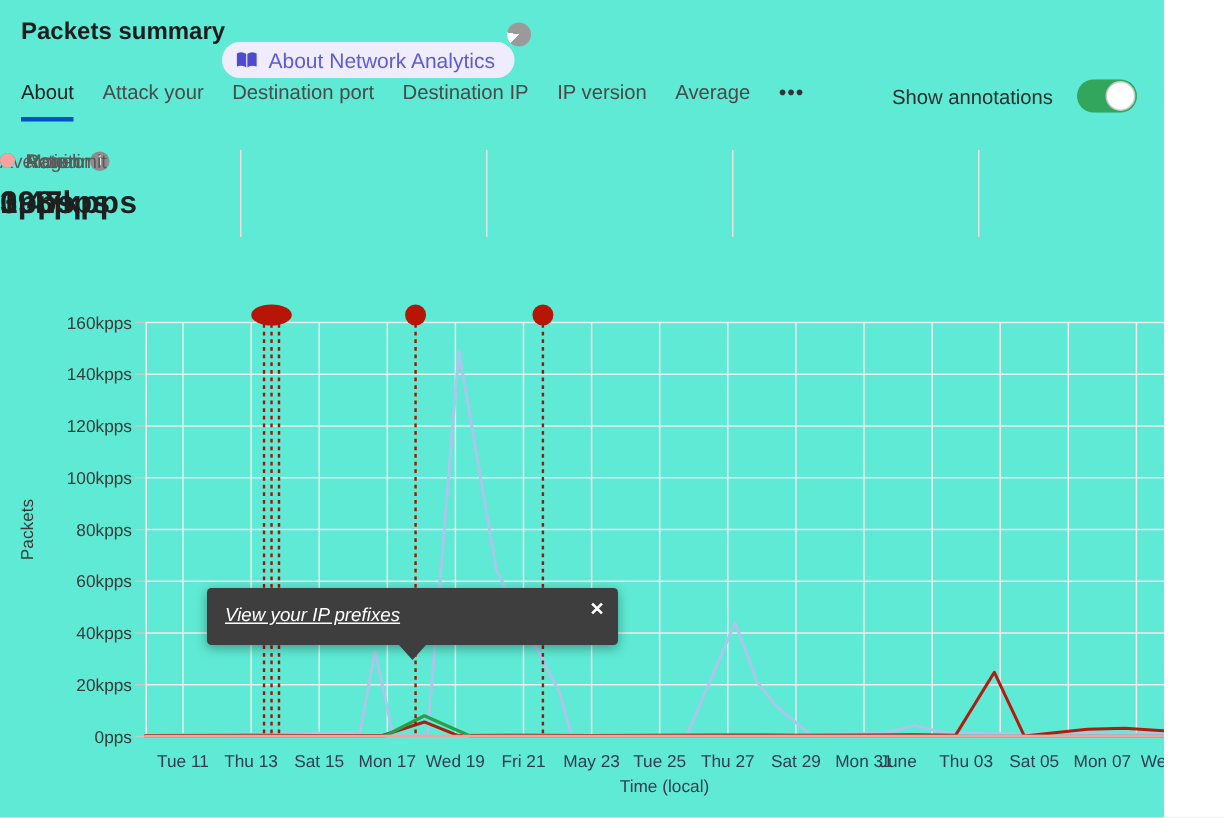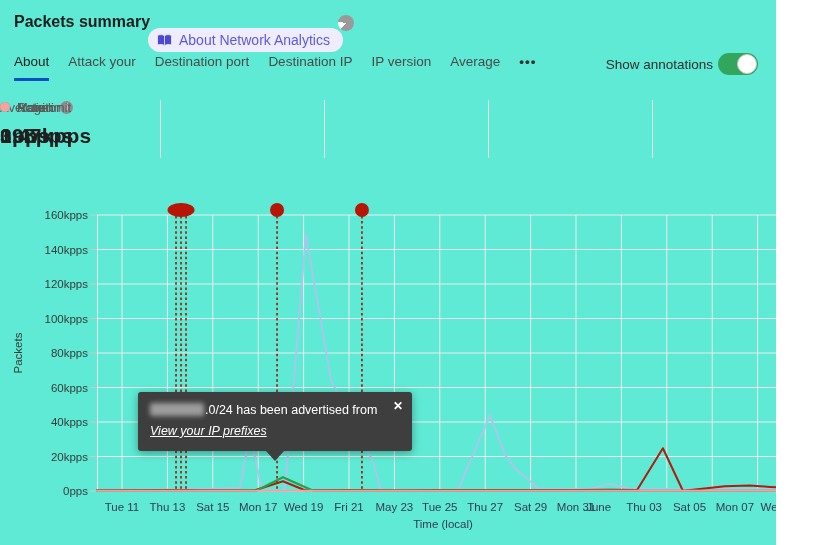--- a/index.html
+++ b/index.html
@@ -12,21 +12,21 @@
   .pie-icon{position:absolute;left:338px;top:15px;width:16px;height:16px;border-radius:50%;
             background:conic-gradient(from 225deg,#fff 0 55deg,#9a9a9a 55deg 360deg);}
   .copy-icon{position:absolute;left:779px;top:12px;width:18px;height:18px;}
   .copy-icon .b{position:absolute;right:0;top:0;width:11px;height:11px;border:1.6px solid #595959;}
   .copy-icon .f{position:absolute;left:0;bottom:0;width:11px;height:11px;border:1.6px solid #595959;background:#fff;}
   
   .tabs{position:absolute;left:14px;top:52px;display:flex;gap:19px;align-items:flex-start;}
   .tab{background:none;border:none;padding:2px 0 9px 0;font-family:inherit;font-size:13.5px;color:#4a4a4a;cursor:pointer;}
   .tab.active{color:#222;border-bottom:3px solid #0051c3;}
   .tab.more{letter-spacing:1px;color:#333;font-weight:bold;}
-  .annot-ctl{position:absolute;right:18px;top:53px;display:flex;align-items:center;gap:5px;}
+  .annot-ctl{position:absolute;right:18px;top:53px;display:flex;align-items:center;gap:16px;}
   .annot-label{font-size:13.5px;color:#2e2e2e;}
   .switch{width:40px;height:22px;border-radius:11px;background:#31a65c;position:relative;cursor:pointer;}
   .switch .knob{position:absolute;right:1px;top:1px;width:20px;height:20px;border-radius:50%;
                 background:#fff;border:1px solid #c9c9c9;box-sizing:border-box;}
   
   .stat{position:absolute;top:99px;width:150px;}
   .stat:nth-of-type(1){left:14px;} .stat:nth-of-type(2){left:172px;} .stat:nth-of-type(3){left:336px;}
   .stat:nth-of-type(4){left:500px;} .stat:nth-of-type(5){left:664px;}
   .stat .lab{display:flex;align-items:center;gap:7px;font-size:13px;color:#595959;height:16px;}
   .stat .dot{width:10px;height:10px;border-radius:50%;flex:0 0 auto;}
@@ -190,18 +190,17 @@
       <line x1="186.014" y1="216" x2="186.014" y2="490" stroke="#a31505" stroke-width="1.6" stroke-dasharray="2.5 2.6"></line>
       <line x1="277.041" y1="216" x2="277.041" y2="490" stroke="#a31505" stroke-width="1.6" stroke-dasharray="2.5 2.6"></line>
       <line x1="361.93899999999996" y1="216" x2="361.93899999999996" y2="490" stroke="#a31505" stroke-width="1.6" stroke-dasharray="2.5 2.6"></line>
       <ellipse cx="181.02" cy="210" rx="13.5" ry="7" fill="#b71505"></ellipse>
       <ellipse cx="277.041" cy="210" rx="7" ry="7" fill="#b71505"></ellipse>
       <ellipse cx="361.93899999999996" cy="210" rx="7" ry="7" fill="#b71505"></ellipse>
     </svg>
 
   <div class="tooltip">
     <span class="close">✕</span>
-    <div><span class="redact"></span><span>.0/24 has been advertised from</span></div>
     <div><span class="link">View your IP prefixes</span></div>
     <div class="ptr"></div>
   </div>
 
 </div>
 
 </body></html>

